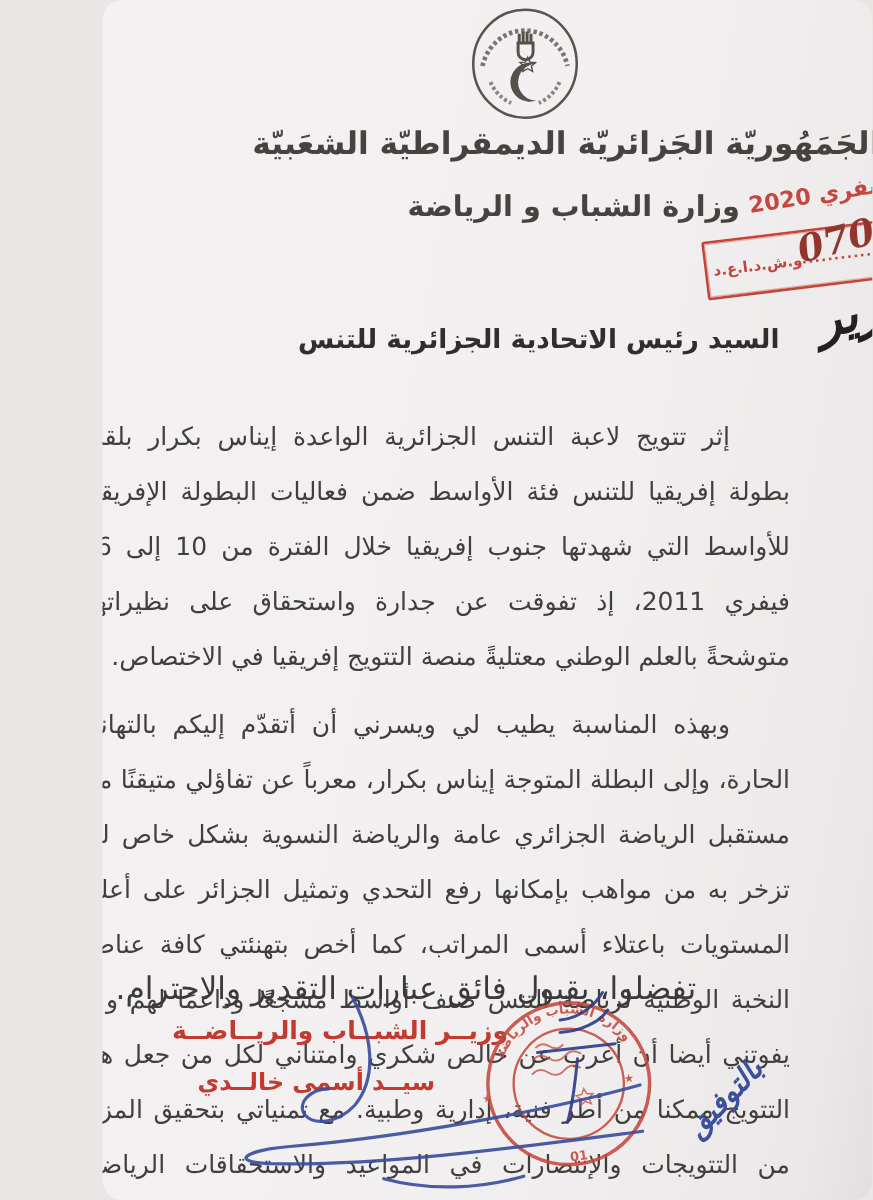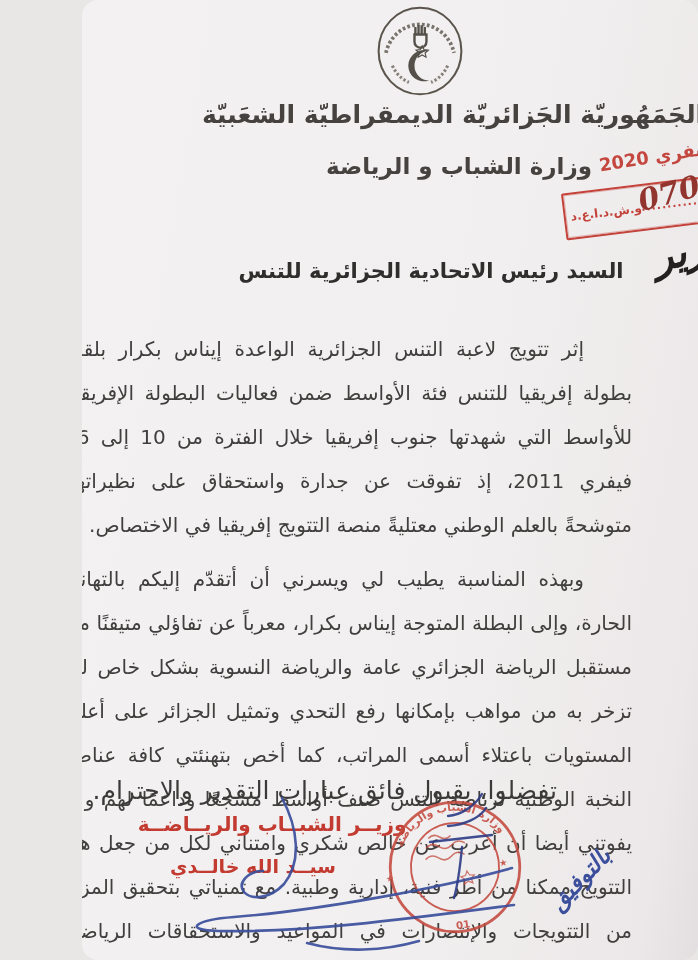--- a/index.html
+++ b/index.html
@@ -120,21 +120,21 @@
   <div class="addressee">السيد رئيس الاتحادية الجزائرية للتنس</div>
 
   <div class="body-text">
     <p>إثر تتويج لاعبة التنس الجزائرية الواعدة إيناس بكرار بلقب بطولة إفريقيا للتنس فئة الأواسط ضمن فعاليات البطولة الإفريقية للأواسط التي شهدتها جنوب إفريقيا خلال الفترة من 10 إلى 16 فيفري 2011، إذ تفوقت عن جدارة واستحقاق على نظيراتها، متوشحةً بالعلم الوطني معتليةً منصة التتويج إفريقيا في الاختصاص.</p>
     <p>وبهذه المناسبة يطيب لي ويسرني أن أتقدّم إليكم بالتهاني الحارة، وإلى البطلة المتوجة إيناس بكرار، معرباً عن تفاؤلي متيقنًا من مستقبل الرياضة الجزائري عامة والرياضة النسوية بشكل خاص لما تزخر به من مواهب بإمكانها رفع التحدي وتمثيل الجزائر على أعلى المستويات باعتلاء أسمى المراتب، كما أخص بتهنئتي كافة عناصر النخبة الوطنية لرياضة التنس صنف أواسط مشجعًا وداعمًا لهم و لا يفوتني أيضا أن أعرب عن خالص شكري وامتناني لكل من جعل هذا التتويج ممكنا من أطر فنية، إدارية وطبية. مع تمنياتي بتحقيق المزيد من التتويجات والإنتصارات في المواعيد والاستحقاقات الرياضية القادمة إن شاء الله.</p>
   </div>
 
   <div class="closing">تفضلوا، بقبول فائق عبارات التقدير والاحترام.</div>
 
   <div class="sig-title">وزيــر الشبــاب والريــاضــة</div>
-  <div class="sig-name">سيــد الله خالــدي</div>
+  <div class="sig-name">سيــد أسمى خالــدي</div>
 
   <svg class="seal" viewBox="0 0 160 160">
     <circle cx="80" cy="80" r="69" fill="none" stroke="#c44a3e" stroke-width="3"></circle>
     <circle cx="80" cy="80" r="47" fill="none" stroke="#c44a3e" stroke-width="2"></circle>
     <defs>
       <path id="sealArc" d="M 20,80 A 60,60 0 0 1 140,80" fill="none"></path>
     </defs>
     <text font-size="11.5" fill="#c44a3e" font-weight="bold" letter-spacing="1.5">
       <textPath href="#sealArc" startOffset="50%" text-anchor="middle">وزارة الشباب والرياضة</textPath>
     </text>

